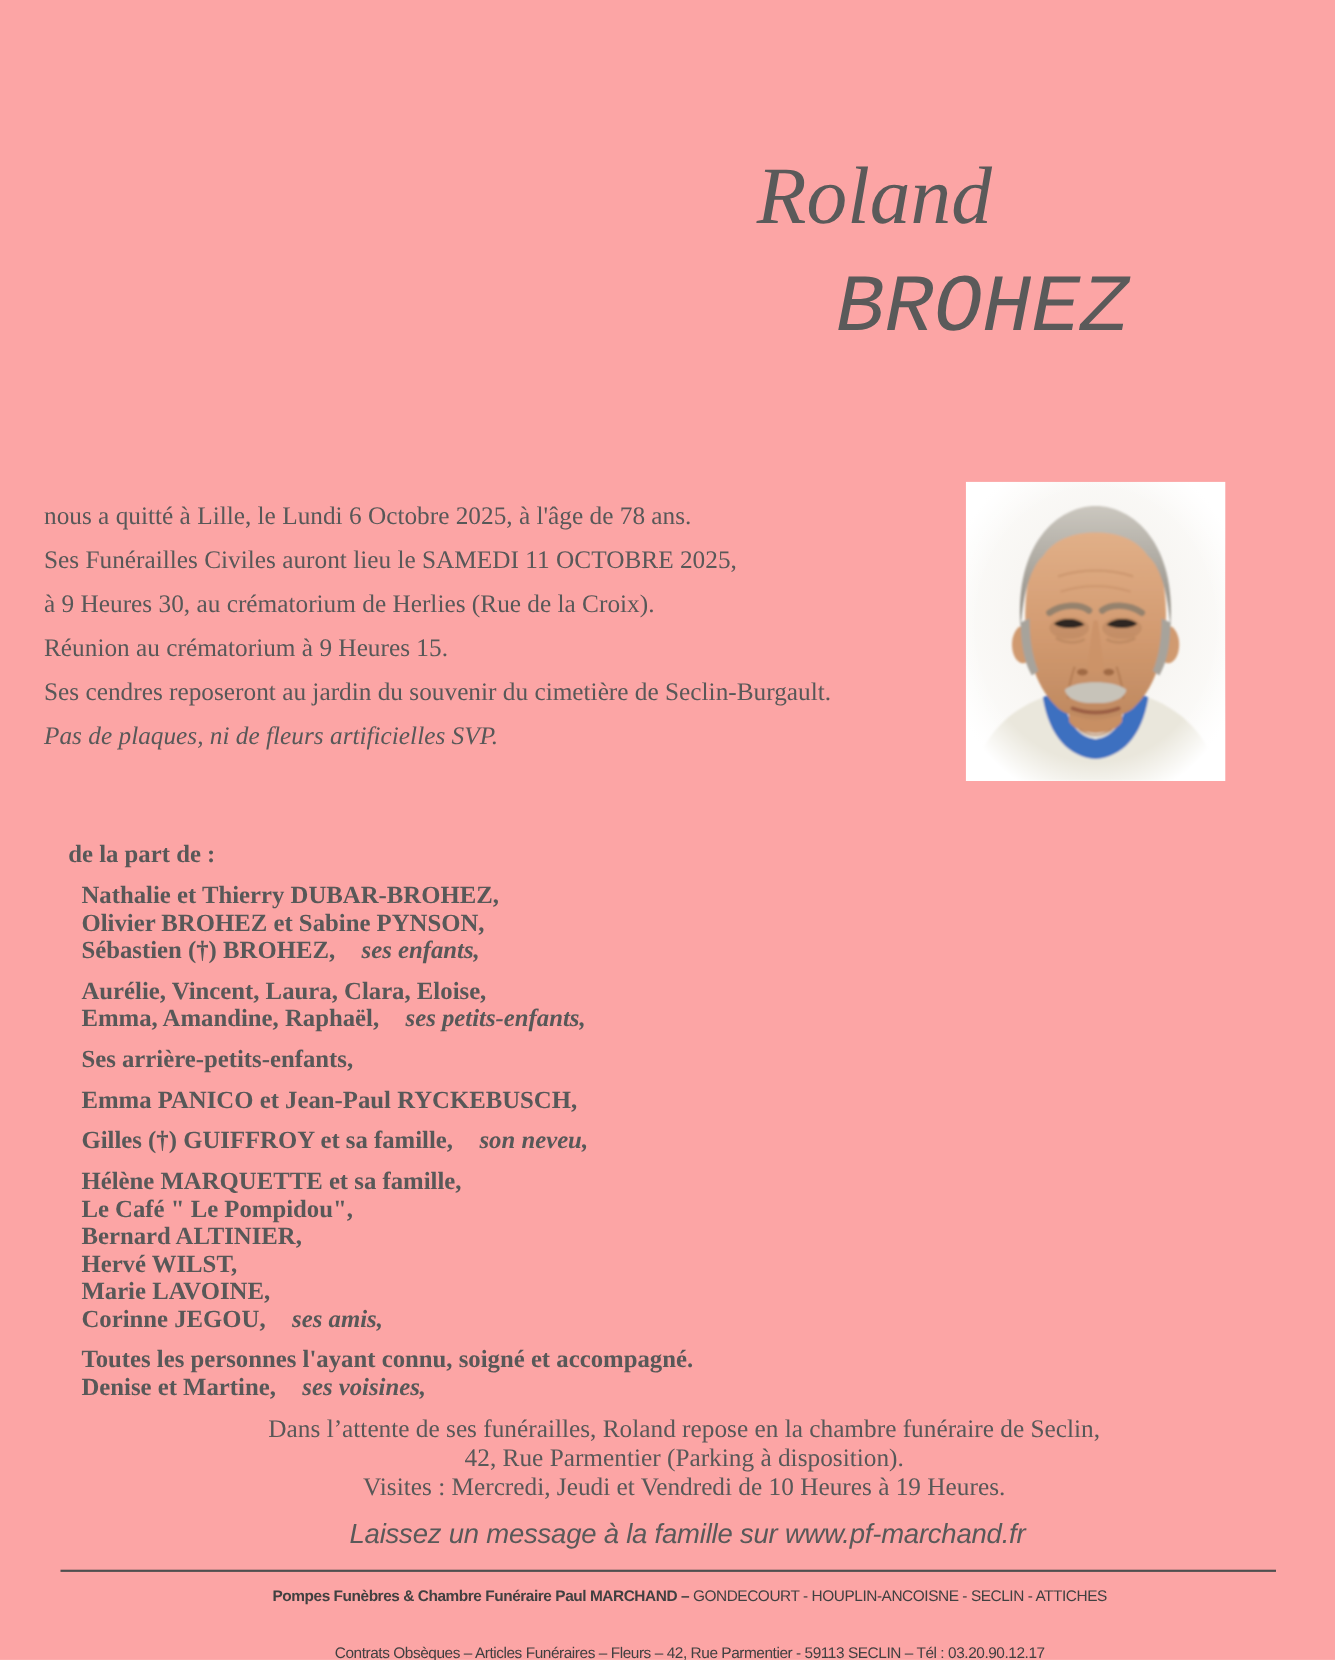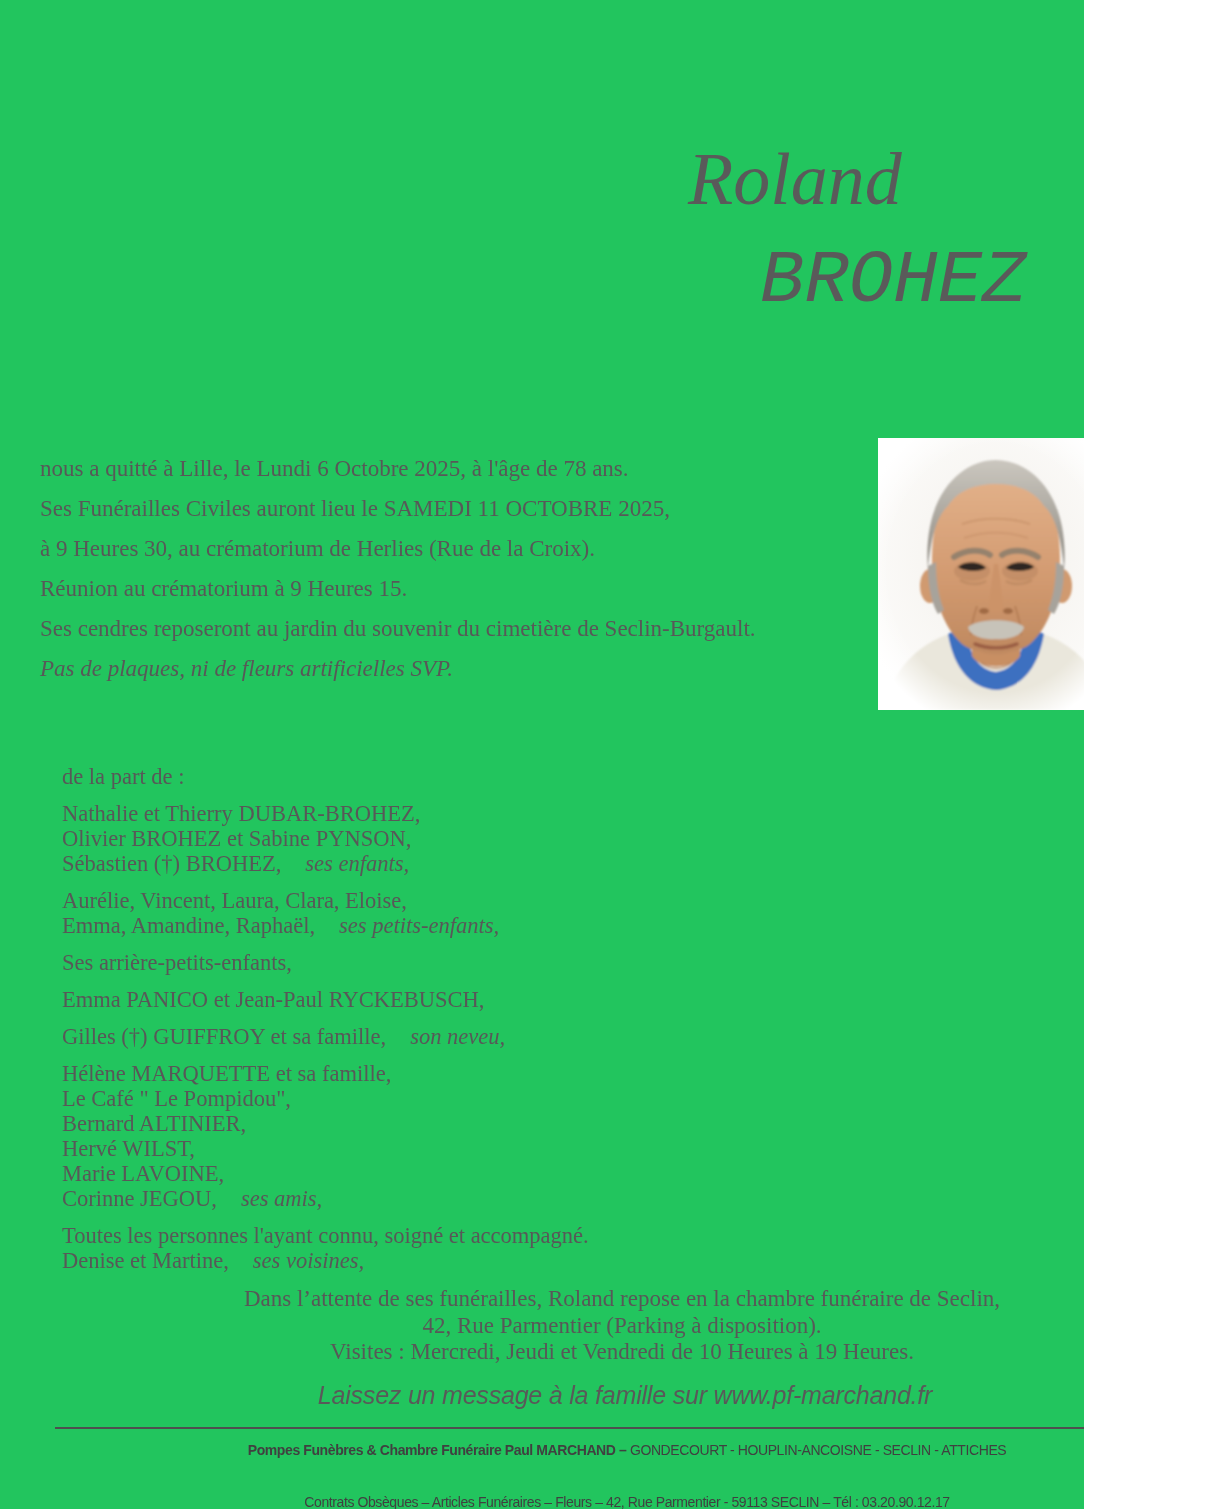--- a/index.html
+++ b/index.html
@@ -1,23 +1,22 @@
 <!DOCTYPE html>
 <html lang="fr"><head>
 <meta charset="utf-8">
 <style>
   html,body{margin:0;padding:0;background:#ffffff;}
   .page{
     position:relative;
-    width:1036px;height:1509px;
-    background:#22c55e;
+    width:1214px;height:1509px;
+    background:#fca5a5;
     font-family:"Liberation Serif", serif;
     color:#585858;
     overflow:hidden;
-    padding-left:48px;
   }
   
   .title-block{
     position:absolute;left:688px;top:128px;
     font-style:italic;
     color:#5a5a5a;
     line-height:102px;
     font-size:74px;
     white-space:nowrap;
   }
@@ -33,22 +32,22 @@
     font-size:23px;line-height:40px;
     color:#585858;
   }
   .announce .it{font-style:italic;}
   
   .family{
     position:absolute;left:62px;top:764px;width:760px;
     font-size:22.5px;line-height:25px;
     color:#585858;
   }
-  .family p{margin:0 0 12px 0;}
-  .family .ln{display:block;}
+  .family p{margin:0 0 12px 0;font-weight:bold;}
+  .family .ln{display:block;margin-left:12px;}
   .rel{font-style:italic;margin-left:24px;text-align:center;}
   
   .closing{
     position:absolute;left:15px;top:1286px;width:1214px;
     text-align:center;
     font-size:23px;line-height:26.5px;
     color:#585858;
   }
   
   .message{

